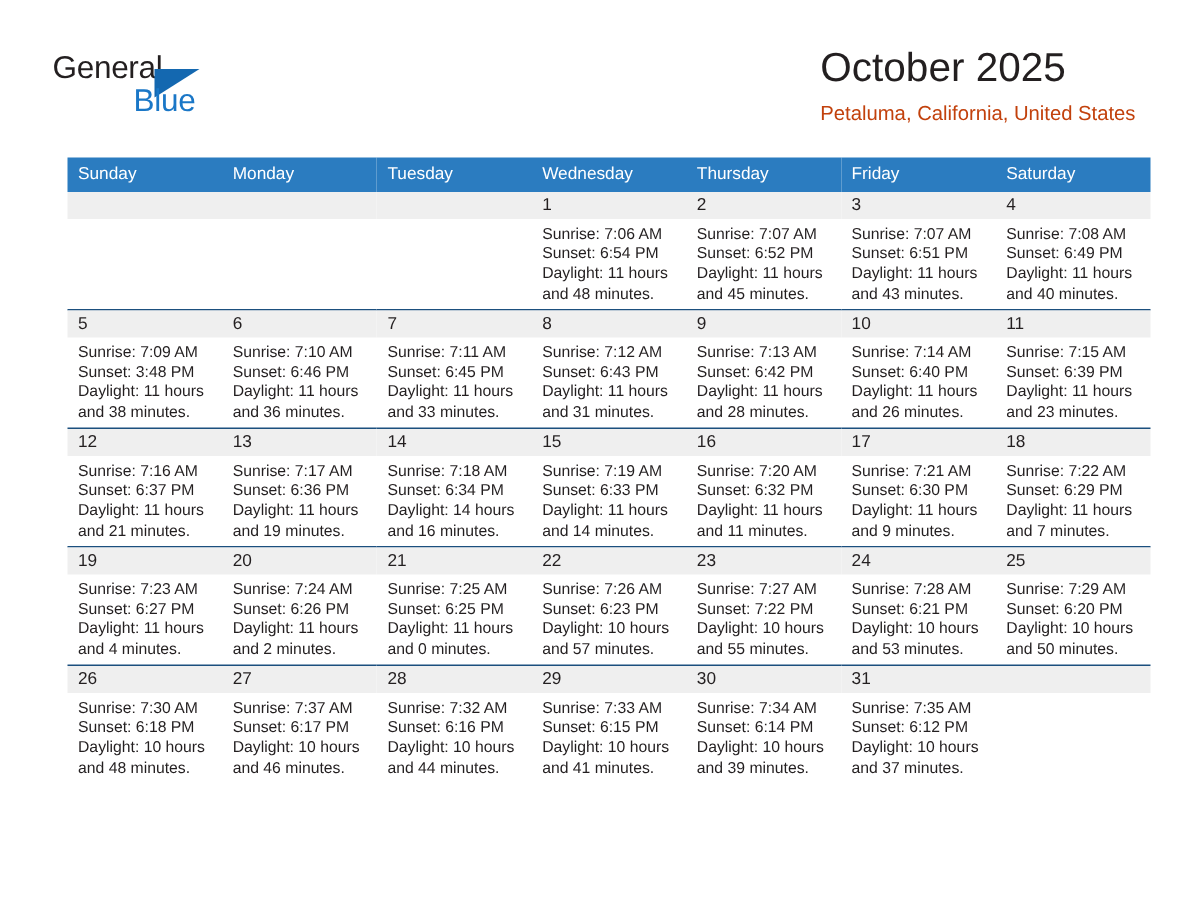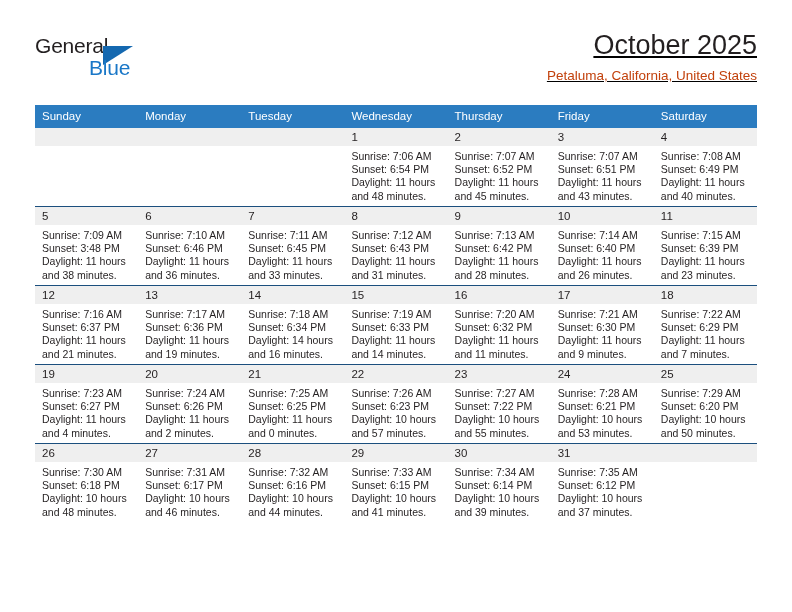--- a/index.html
+++ b/index.html
@@ -60,22 +60,21 @@
     top: 22px;
     font-size: 21px;
     color: #1a77c7;
     letter-spacing: -0.2px;
     line-height: 24px;
   }
   .title-block {
     position: absolute;
     right: 0;
     top: 0;
-    text-align: right;
-    text-decoration: underline;
+    text-align: left;
   }
   .cal-title {
     font-size: 27px;
     color: #231f20;
     line-height: 34px;
     white-space: nowrap;
   }
   .cal-subtitle {
     font-size: 13.5px;
     color: #c2410c;
@@ -88,20 +87,21 @@
   .calendar {
     position: absolute;
     left: 35px;
     top: 105px;
     width: 722px;
   }
   table.cal-table {
     width: 722px;
     border-collapse: collapse;
     table-layout: fixed;
+    margin-left: 10px;
   }
   table.cal-table th {
     background: #2b7cc0;
     color: #ffffff;
     font-size: 11.5px;
     font-weight: normal;
     text-align: left;
     padding: 5px 0 5px 7px;
     height: 11px;
     line-height: 13px;
@@ -459,21 +459,21 @@
                   <div>Sunrise: 7:30 AM</div>
                   <div>Sunset: 6:18 PM</div>
                   <div class="daylight">Daylight: 10 hours and 48 minutes.</div>
                 </div>
               </div>
             </td>
             <td>
               <div class="cell-inner">
                 <div class="day-band">27</div>
                 <div class="cell-body">
-                  <div>Sunrise: 7:31 AM</div>
+                  <div>Sunrise: 7:37 AM</div>
                   <div>Sunset: 6:17 PM</div>
                   <div class="daylight">Daylight: 10 hours and 46 minutes.</div>
                 </div>
               </div>
             </td>
             <td>
               <div class="cell-inner">
                 <div class="day-band">28</div>
                 <div class="cell-body">
                   <div>Sunrise: 7:32 AM</div>

